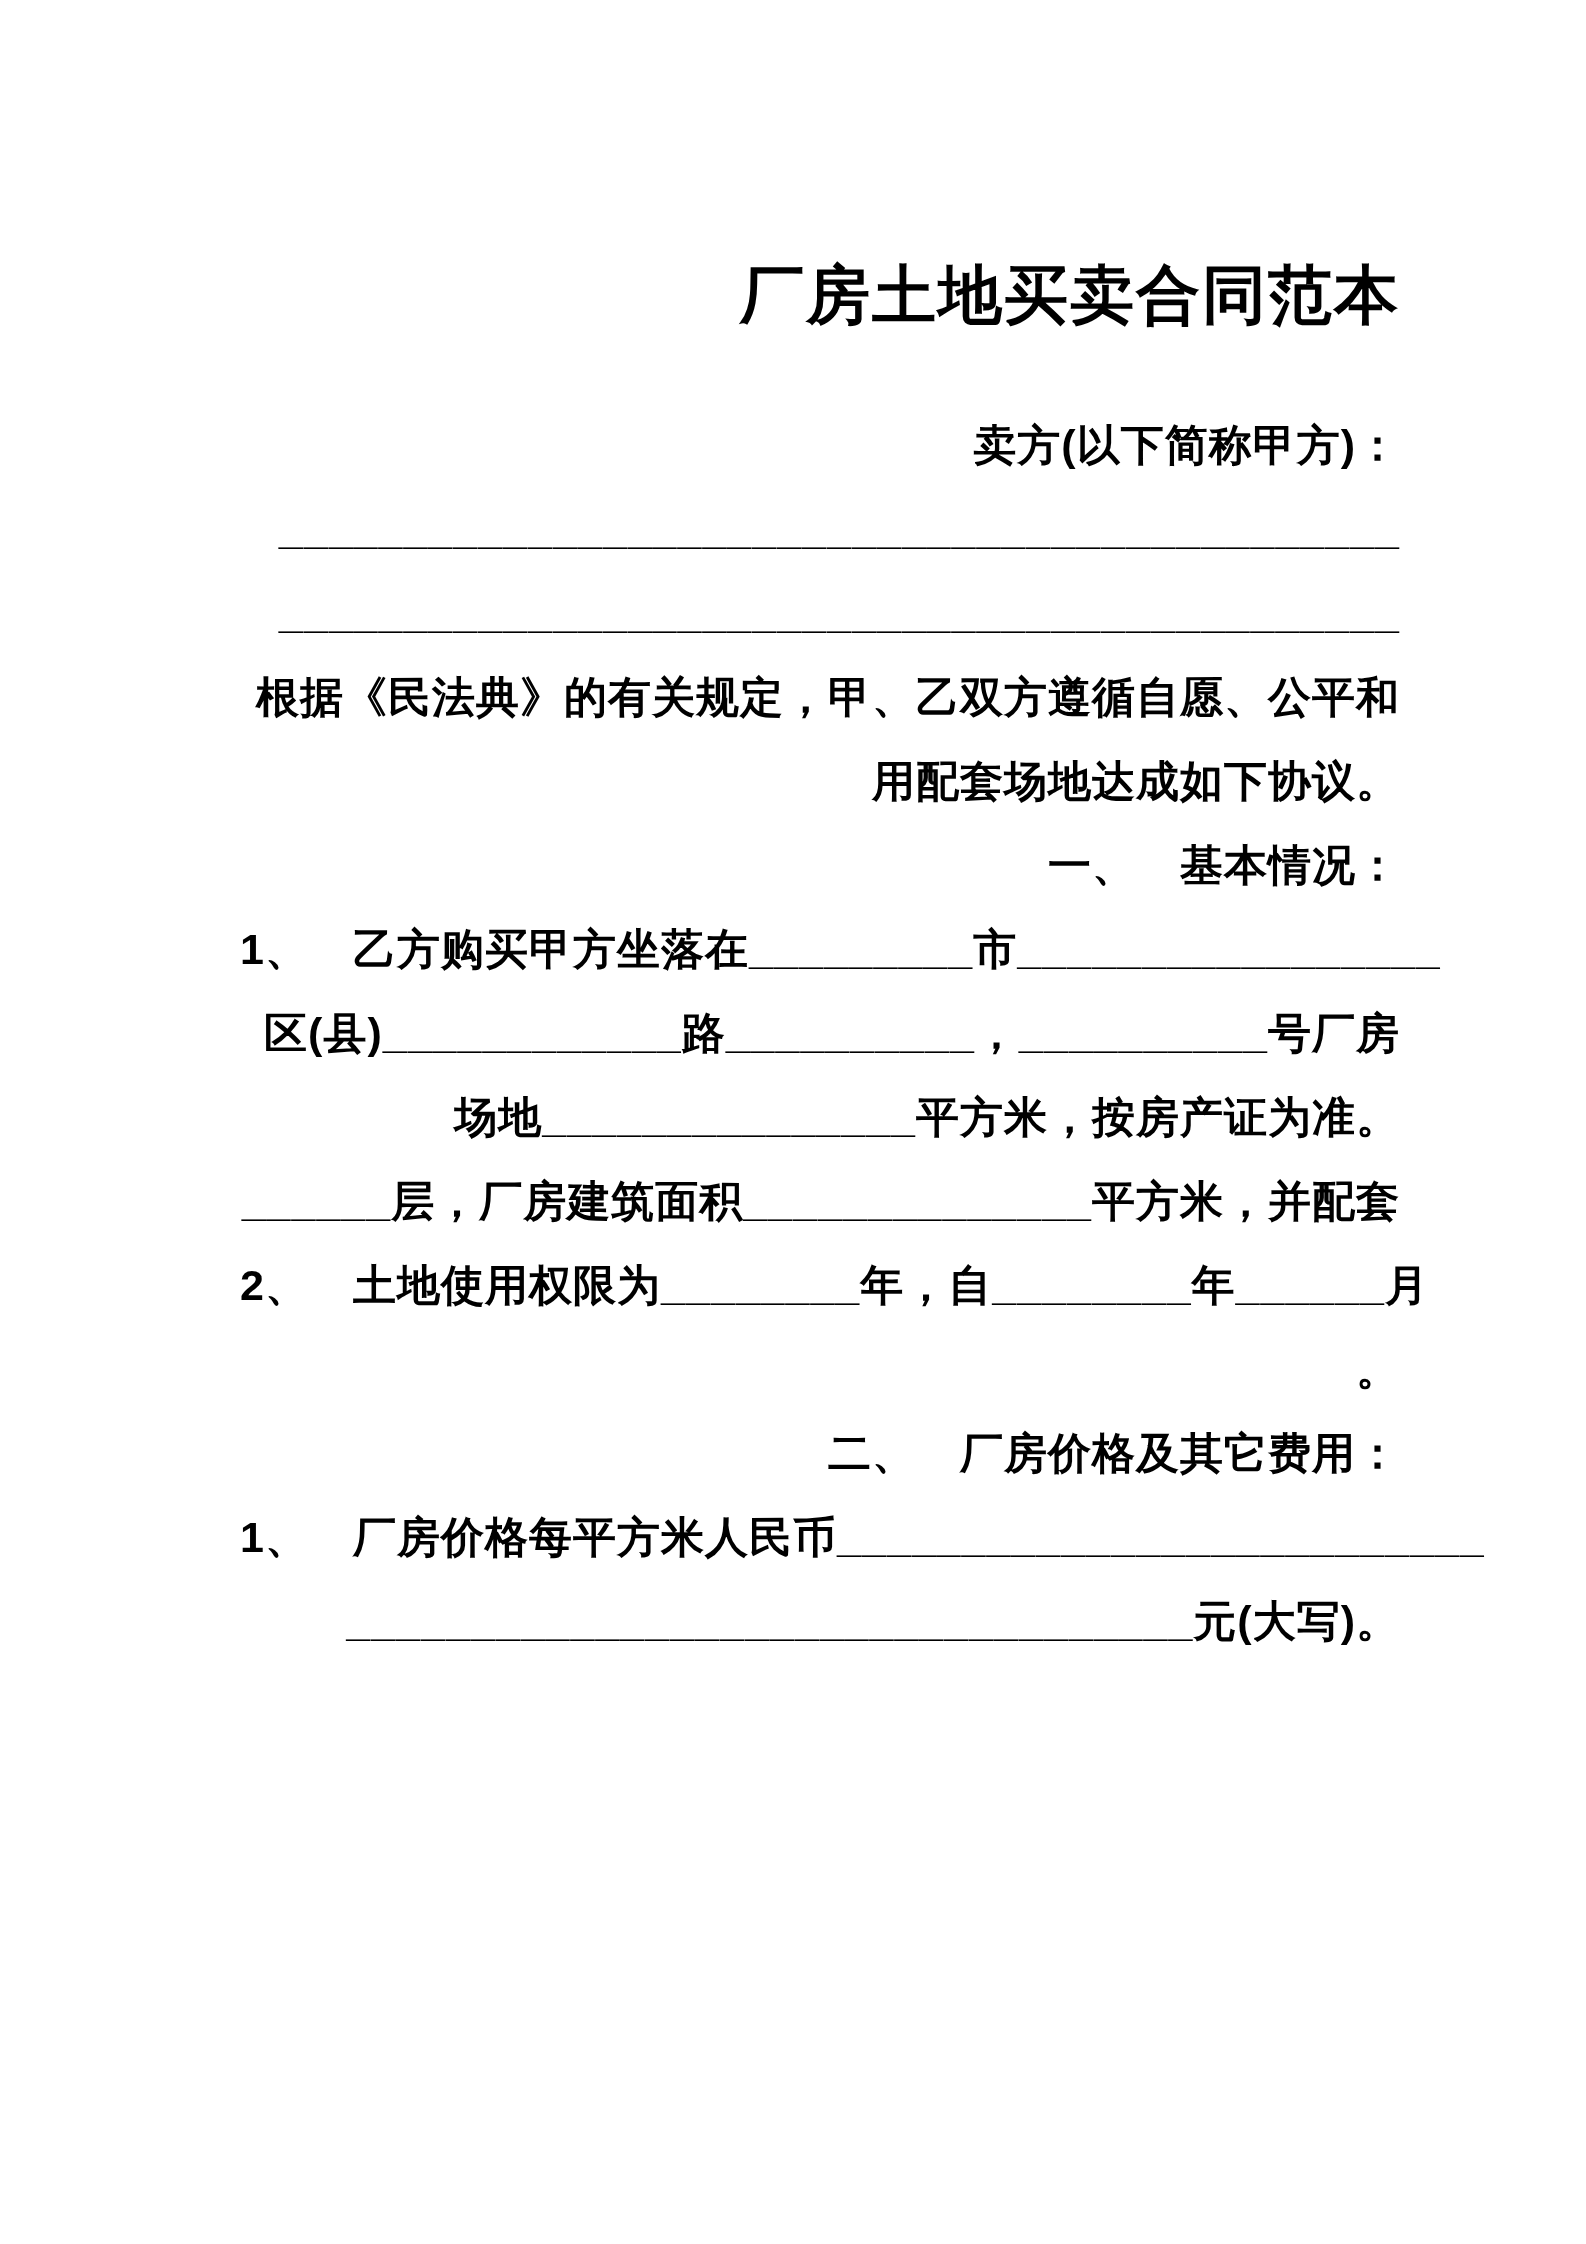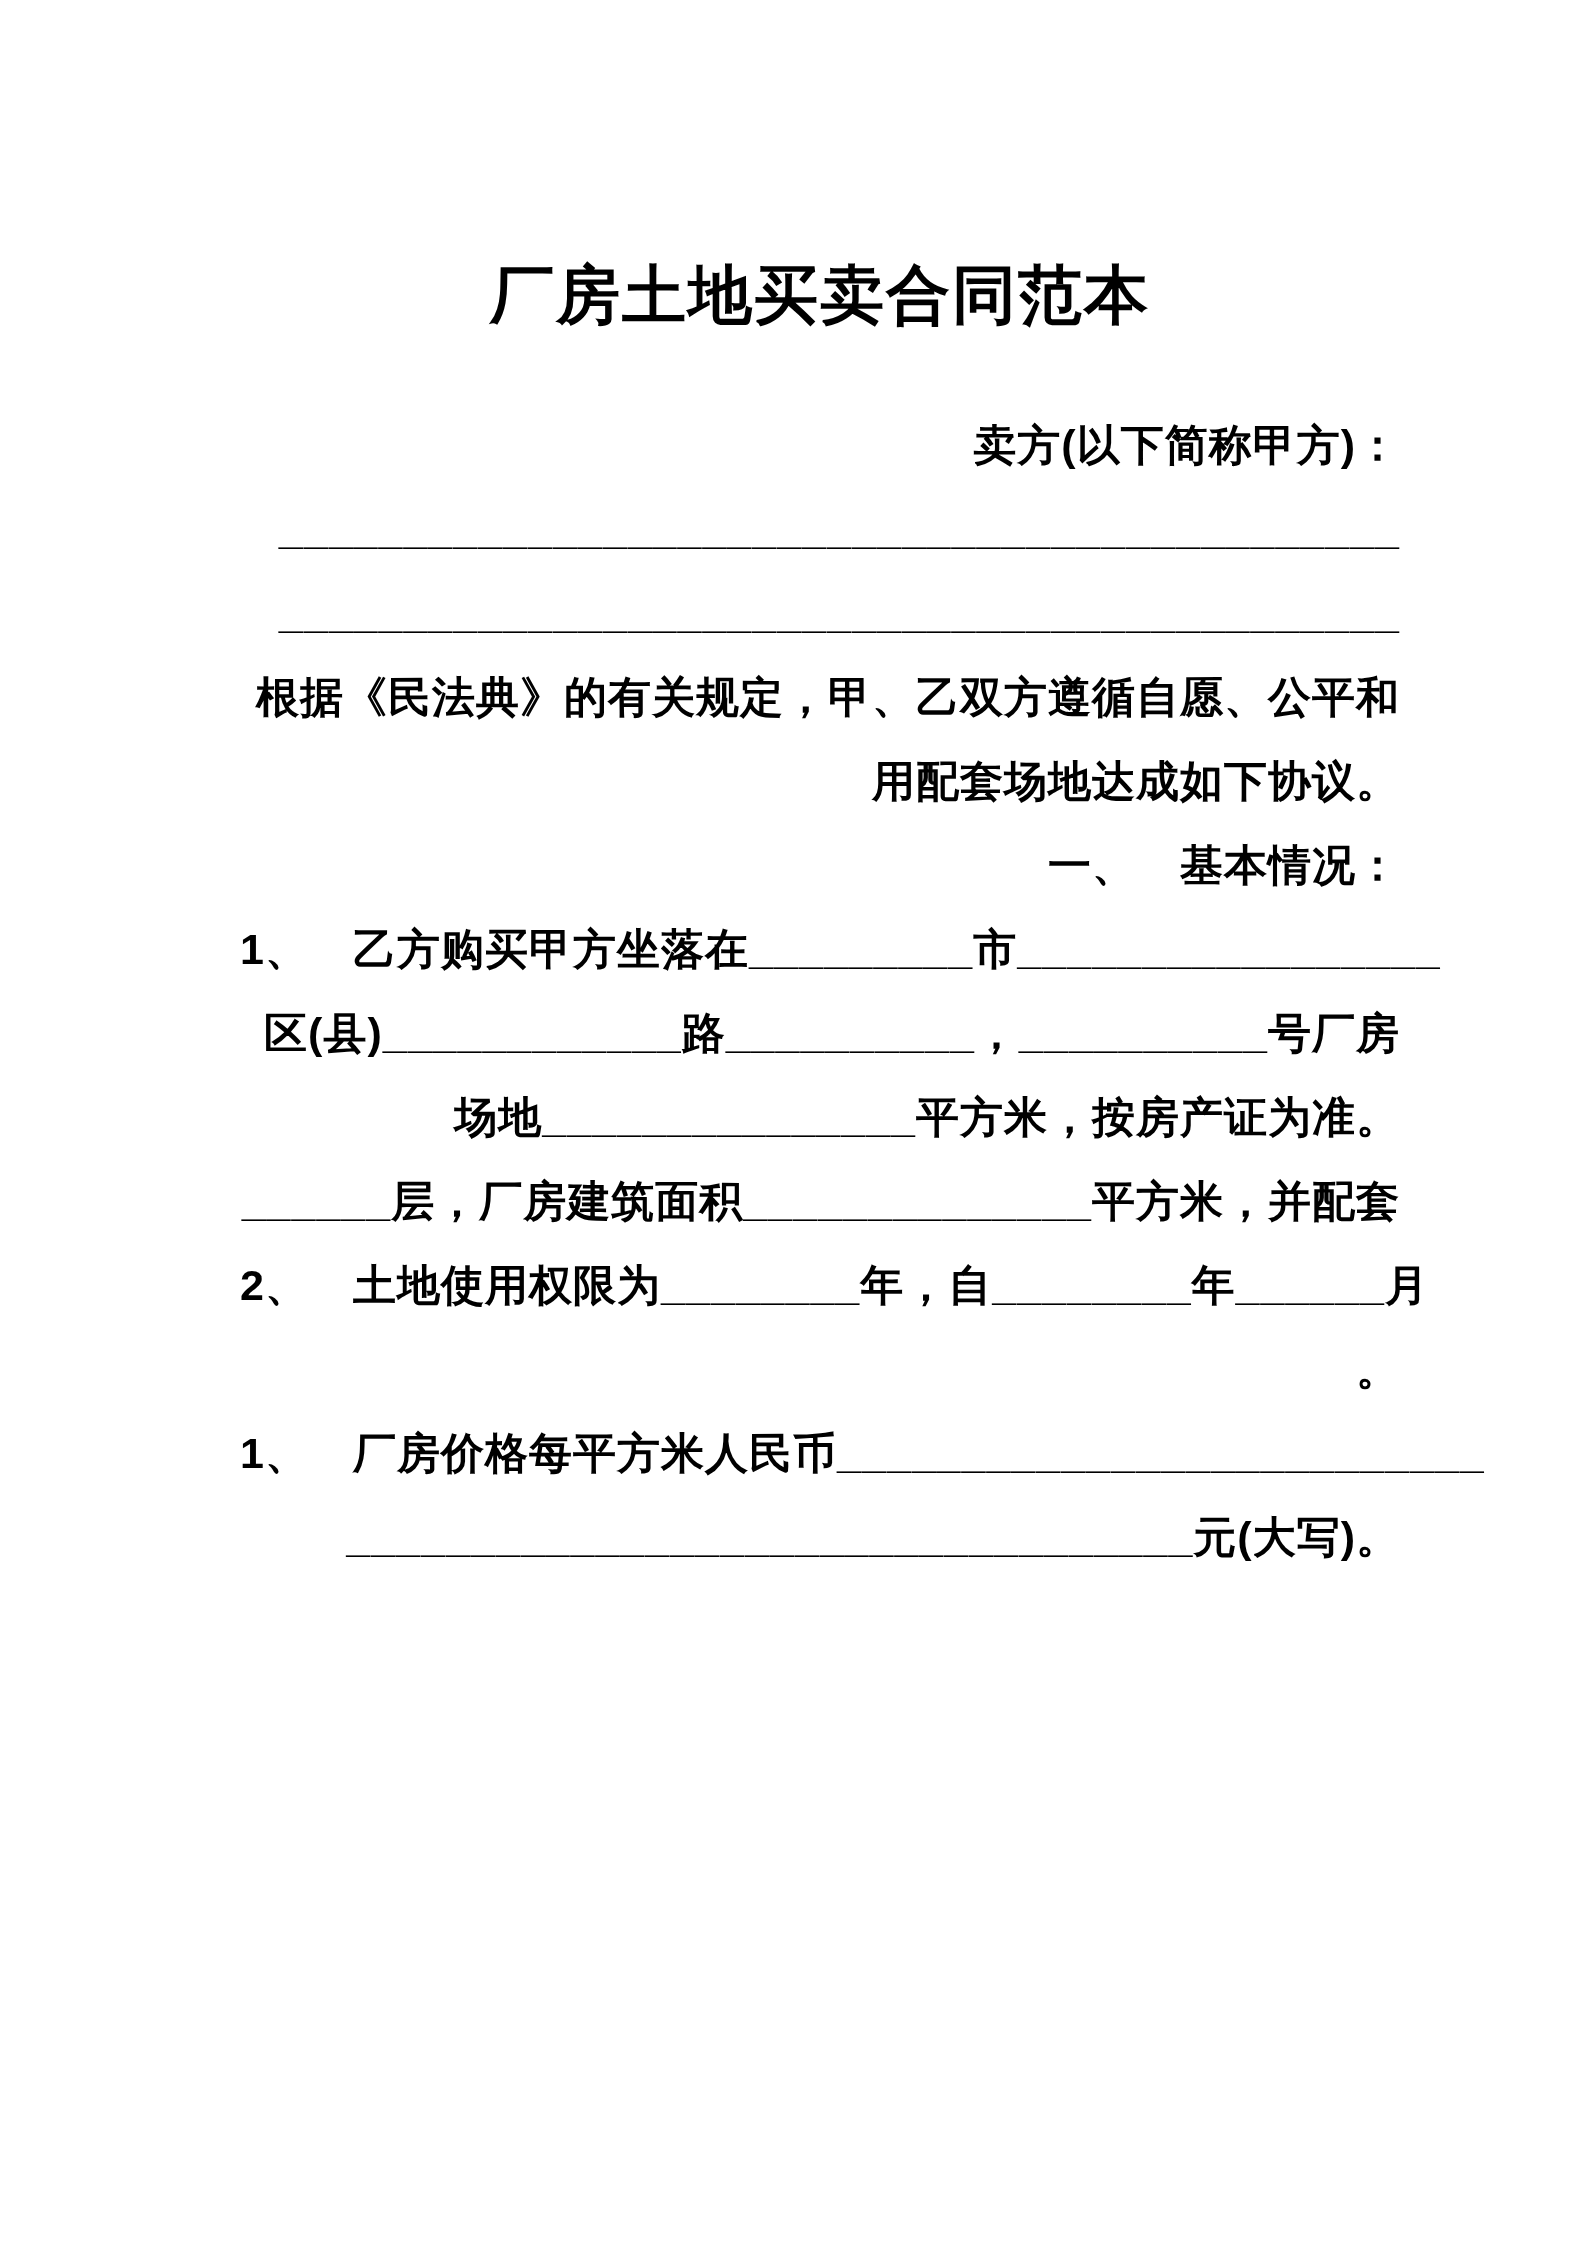--- a/index.html
+++ b/index.html
@@ -21,21 +21,21 @@
     left: 240px;
     top: 0;
     width: 1160px;
   }
   .doc-title {
     margin-top: 240px;
     height: 110px;
     line-height: 110px;
     font-size: 64px;
     font-weight: 700;
-    text-align: center;
+    text-align: right;
     letter-spacing: 2px;
     white-space: nowrap;
   }
   .line {
     height: 84px;
     line-height: 84px;
     font-size: 43px;
     font-weight: 700;
     letter-spacing: 1px;
     white-space: nowrap;
@@ -62,17 +62,18 @@
     <div class="line">一、　基本情况：</div>
 
     <div class="line">1、　乙方购买甲方坐落在_________市_________________</div>
     <div class="line">区(县)____________路__________，__________号厂房</div>
     <div class="line">场地_______________平方米，按房产证为准。</div>
     <div class="line">______层，厂房建筑面积______________平方米，并配套</div>
 
     <div class="line">2、　土地使用权限为________年，自________年______月</div>
     <div class="line">。</div>
 
+    <div class="line">二、　厂房价格及其它费用：</div>
 
     <div class="line">1、　厂房价格每平方米人民币__________________________</div>
     <div class="line">__________________________________元(大写)。</div>
   </div>
 </div>
 
 </body></html>

